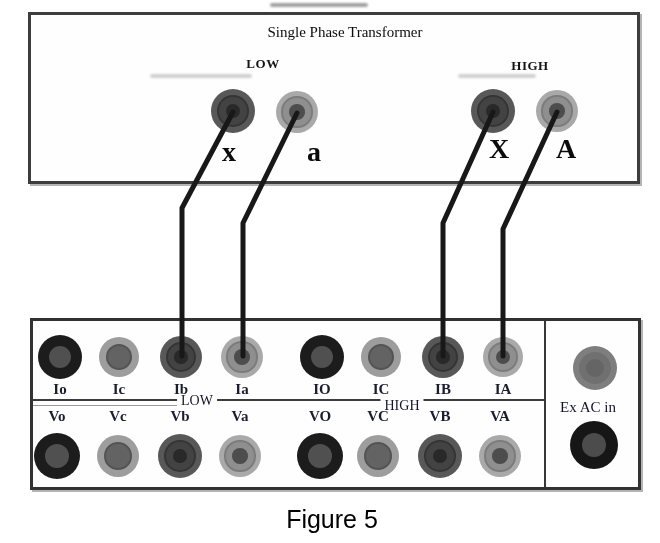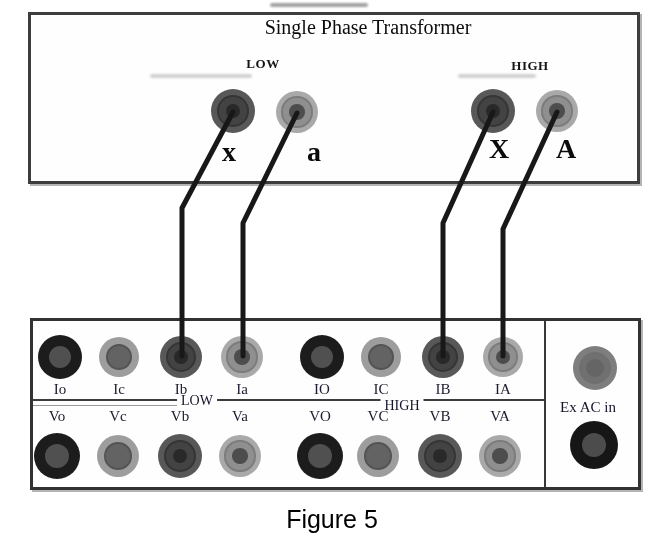--- a/index.html
+++ b/index.html
@@ -7,27 +7,27 @@
            font-family:"Liberation Serif", serif; }
 
   
   .box { position:absolute; box-sizing:border-box; background:#fefefe;
          border:3px solid #3d3d3d; box-shadow:2px 2px 0 rgba(140,140,140,.65); z-index:1; }
   .tbox { left:28px; top:12px; width:612px; height:172px; }
   .pbox { left:30px; top:318px; width:611px; height:172px; border-color:#323232; }
   .vdivider { position:absolute; left:544px; top:321px; width:2px; height:166px; background:#383838; z-index:2; }
 
   
-  .title { position:absolute; left:345px; top:16px; transform:translateX(-50%);
-           font-size:20px; color:#0c0c0c; white-space:nowrap; z-index:3;margin-left:23px; }
+  .title { position:absolute; left:345px; top:24px; transform:translateX(-50%);
+           font-size:15px; color:#0c0c0c; white-space:nowrap; z-index:3; }
   .winding { position:absolute; transform:translateX(-50%); font-size:13px; font-weight:600;
              letter-spacing:.5px; color:#141414; z-index:3; white-space:nowrap; }
   .tl { position:absolute; transform:translateX(-50%); line-height:1; white-space:nowrap; z-index:7; }
   .tl-top { font-size:28px; font-weight:bold; color:#0b0b0b; }
-  .tl-panel { font-size:15px; font-weight:normal; color:#1c1c30; }
+  .tl-panel { font-size:15px; font-weight:bold; color:#1c1c30; }
   .mid-label { position:absolute; transform:translateX(-50%); font-size:14px; color:#15152a;
                background:#fefefe; padding:0 4px; line-height:1.1; z-index:3; white-space:nowrap; }
   .exlabel { position:absolute; transform:translateX(-50%); font-size:15px; color:#15152a;
              z-index:3; white-space:nowrap; }
   .caption { position:absolute; left:332px; top:505px; transform:translateX(-50%);
              font-family:"Liberation Sans", sans-serif; font-size:25px; color:#000; z-index:3; }
 
   
   .hrule { position:absolute; left:33px; top:399px; width:511px; height:2px; background:#3c3c3c; z-index:2; }
   .hrule2 { position:absolute; left:33px; top:405px; width:144px; height:1px; background:#9a9a9a; z-index:2; }

